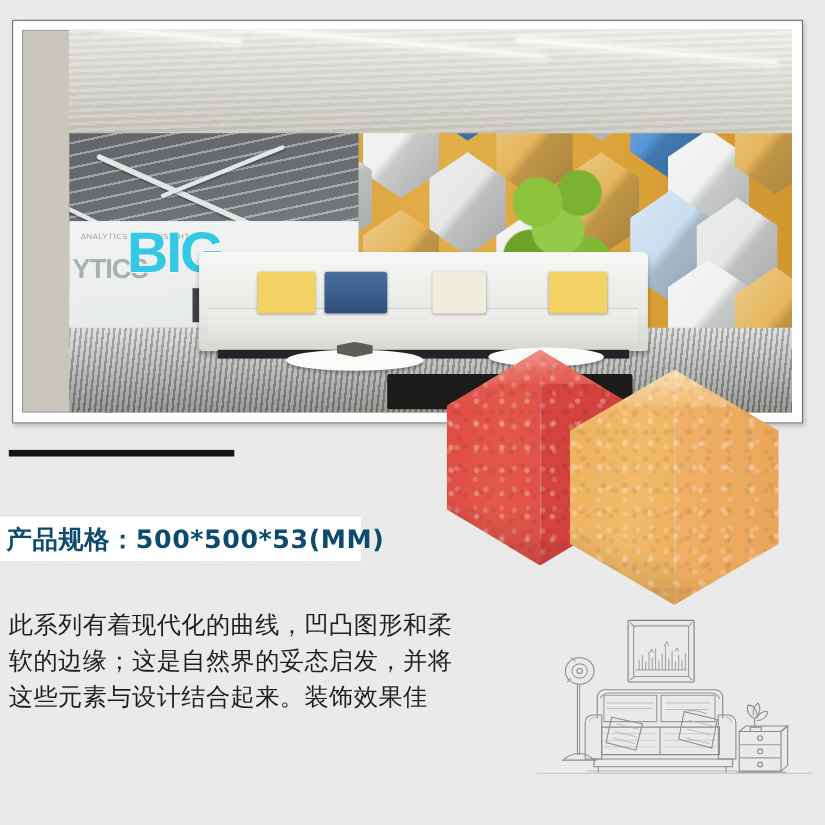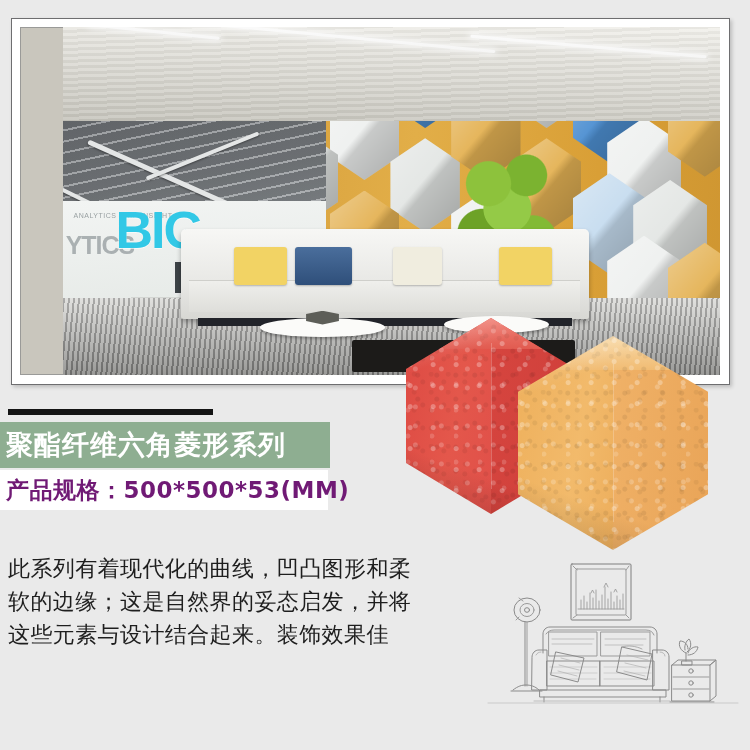--- a/index.html
+++ b/index.html
@@ -267,21 +267,21 @@
     color:#ffffff;font-weight:700;font-size:27px;
     letter-spacing:1px;padding-left:6px;
     white-space:nowrap;
     font-family:"DejaVu Sans","Liberation Sans",sans-serif;
   }
   .spec-band{
     position:absolute;left:0;top:470px;width:328px;height:40px;
     background:#ffffff;display:flex;align-items:center;
   }
   .spec-band .spec-text{
-    color:#701a75;font-weight:700;font-size:23px;
+    color:#0c4a6e;font-weight:700;font-size:23px;
     padding-left:6px;white-space:nowrap;letter-spacing:.5px;
     font-family:"DejaVu Sans","Liberation Sans",sans-serif;
   }
 
   
   .description{
     position:absolute;left:8px;top:552px;width:420px;
     font-family:"DejaVu Sans","Liberation Sans",sans-serif;
     font-size:22px;line-height:33px;color:#1e1e1e;
     letter-spacing:.4px;
@@ -383,23 +383,20 @@
       <div class="face-left"></div>
       <div class="face-right"></div>
       <div class="face-top"></div>
       <div class="texture"></div>
       <div class="bevel"></div>
       <div class="ridge"></div>
     </div>
   </div>
 
   <div class="accent-bar"></div>
-  <div class="title-band">
-    <span class="title-text">聚酯纤维六角菱形系列</span>
-  </div>
   <div class="spec-band">
     <span class="spec-text">产品规格：500*500*53(MM)</span>
   </div>
 
   <div class="description">
     <div>此系列有着现代化的曲线，凹凸图形和柔</div>
     <div>软的边缘；这是自然界的妥态启发，并将</div>
     <div>这些元素与设计结合起来。装饰效果佳</div>
   </div>
 

